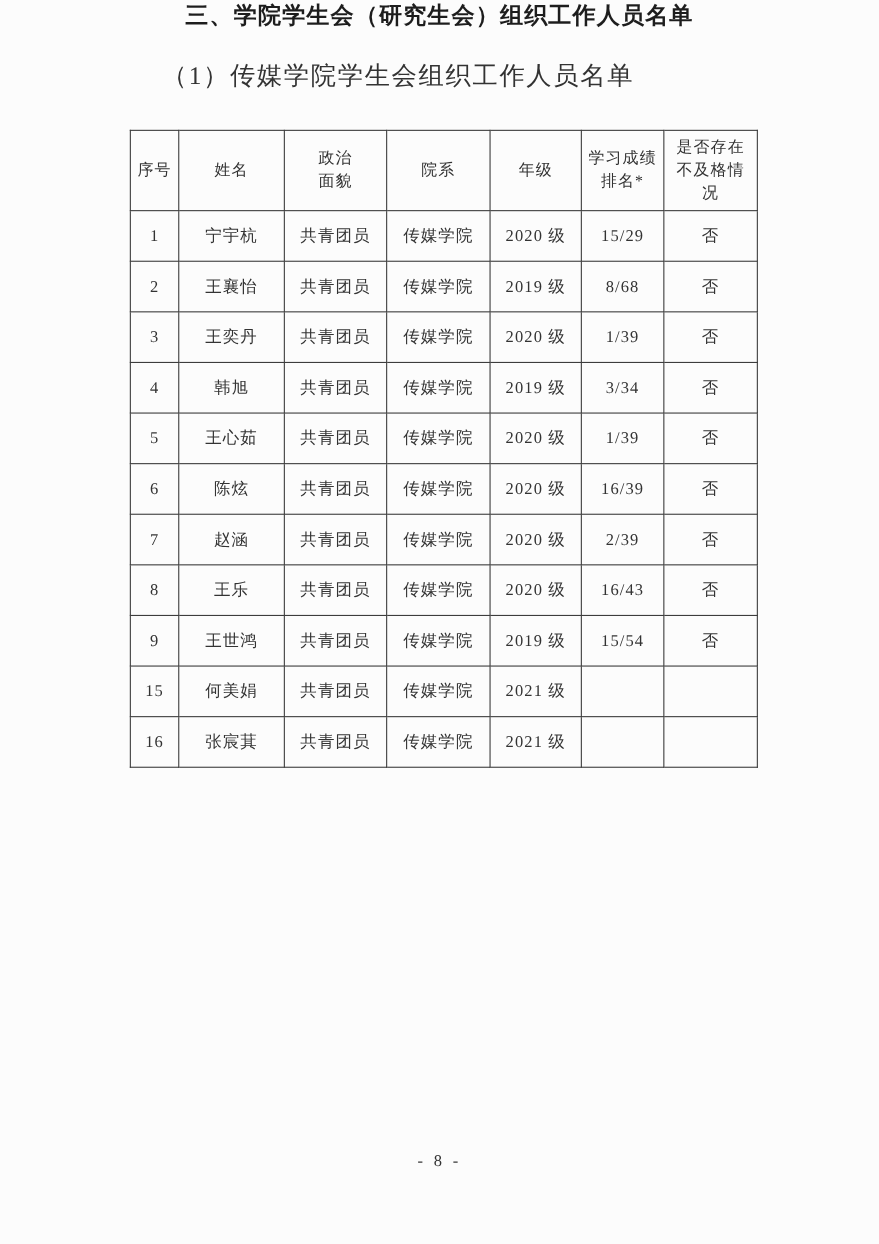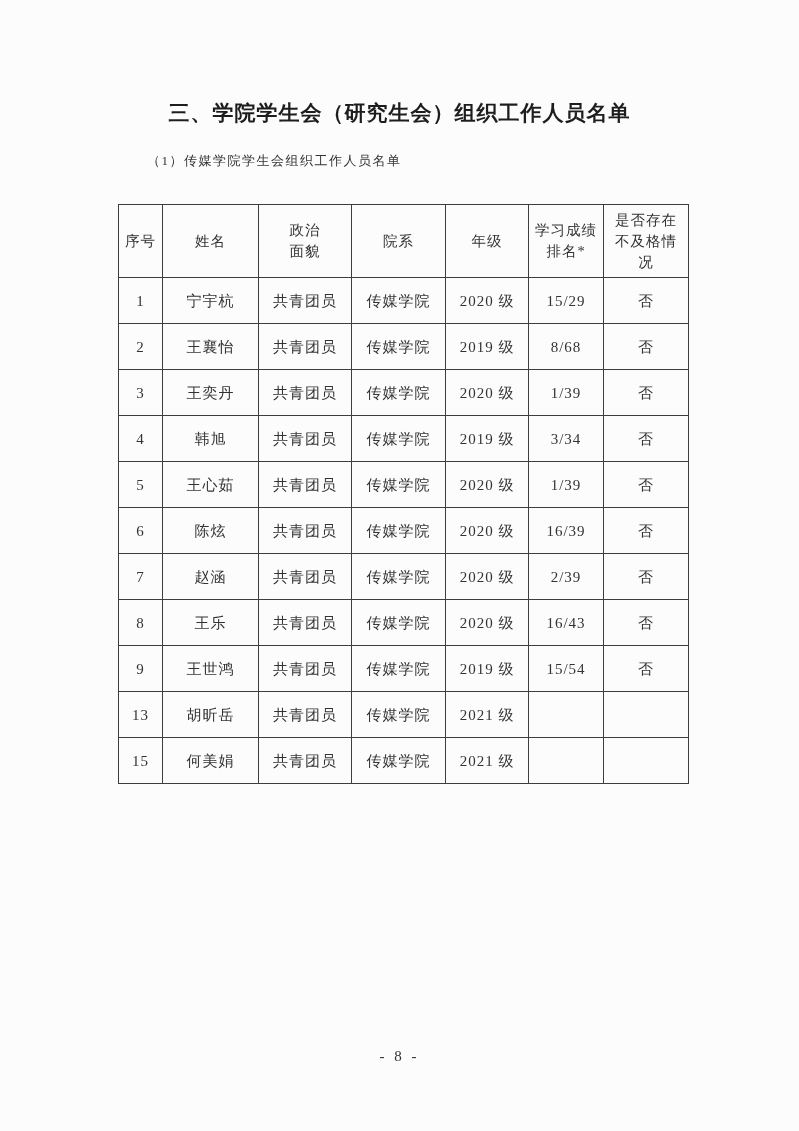--- a/index.html
+++ b/index.html
@@ -14,31 +14,30 @@
     position: relative;
     width: 799px;
     height: 1131px;
     margin: 0 auto;
     background: var(--page-background);
     font-family: "Liberation Serif", "DejaVu Serif", serif;
     color: var(--text);
     overflow: hidden;
   }
   .doc-title {
-    padding-top: 99px;
     text-align: center;
     font-family: "Liberation Sans", "DejaVu Sans", sans-serif;
     font-size: 21px;
     font-weight: bold;
     color: var(--title-text);
     letter-spacing: 1px;
   }
   .doc-subtitle {
     margin: 25px 0 0 147px;
-    font-size: 13px;
+    font-size: 23px;
     letter-spacing: 1.5px;
     color: var(--text);
   }
   table.roster {
     margin: 34px 0 0 118px;
     width: 570px;
     border-collapse: collapse;
     table-layout: fixed;
   }
   table.roster th, table.roster td {
@@ -180,34 +179,34 @@
         <tr>
           <td>9</td>
           <td>王世鸿</td>
           <td>共青团员</td>
           <td>传媒学院</td>
           <td>2019 级</td>
           <td>15/54</td>
           <td>否</td>
         </tr>
         <tr>
-          <td>13</td>
-          <td>胡昕岳</td>
-          <td>共青团员</td>
-          <td>传媒学院</td>
-          <td>2021 级</td>
-          <td></td>
-          <td></td>
-        </tr>
-        <tr>
           <td>15</td>
           <td>何美娟</td>
           <td>共青团员</td>
           <td>传媒学院</td>
           <td>2021 级</td>
           <td></td>
           <td></td>
         </tr>
+        <tr>
+          <td>16</td>
+          <td>张宸萁</td>
+          <td>共青团员</td>
+          <td>传媒学院</td>
+          <td>2021 级</td>
+          <td></td>
+          <td></td>
+        </tr>
       </tbody>
   </table>
 
   <div class="page-footer">- 8 -</div>
 </div>
 
 </body></html>

